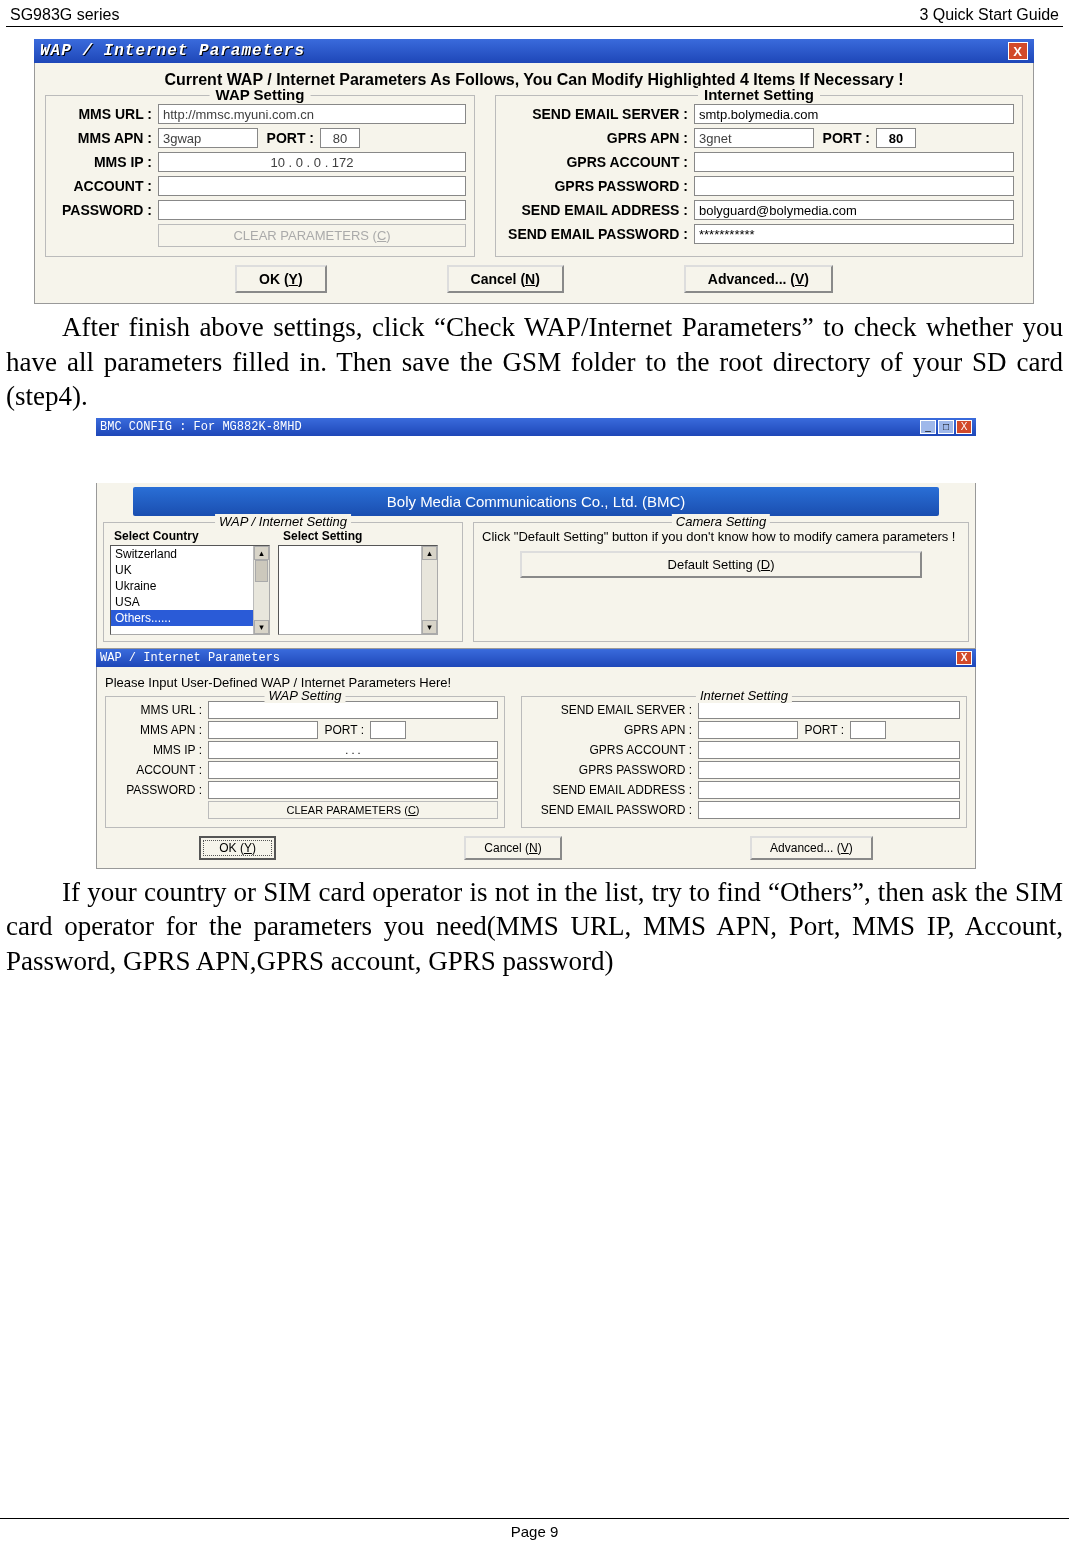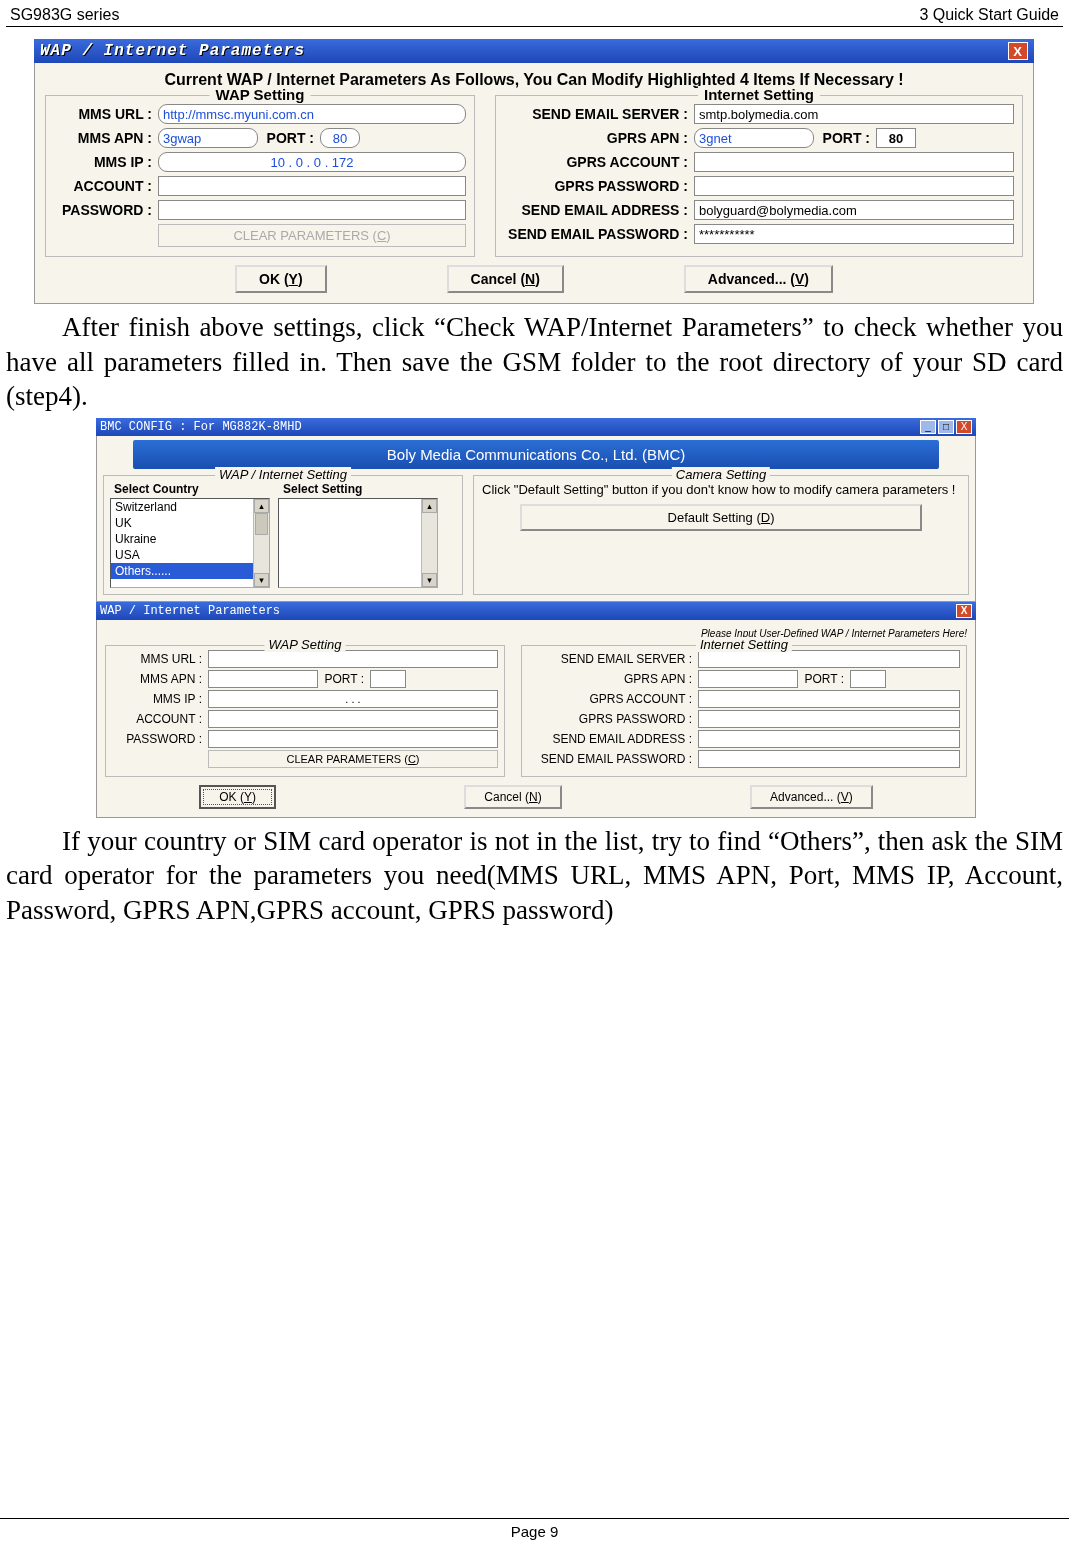--- a/index.html
+++ b/index.html
@@ -23,51 +23,51 @@
   .titlebar-text { text-shadow: 1px 1px #000; }
   .closebtn { background:#d24a2a; color:#fff; width:20px; height:18px; text-align:center; line-height:18px; border:1px solid #fff; font-family: Arial; font-style: normal; font-weight:bold; font-size:13px;}
   .dlg1-body { background:#f6f4eb; padding: 4px 10px 10px; border:1px solid #999; border-top:none;}
   .dlg1-head { text-align:center; font-weight:bold; font-size:16px; padding: 4px 0 6px; }
   .cols { display:flex; gap: 20px; }
   .groupbox { border:1px solid #bbb; padding: 4px 8px 8px; position:relative; flex:1; }
   .grouptitle { position:absolute; top:-10px; left:50%; transform:translateX(-50%); background:#f6f4eb; padding:0 6px; font-weight:bold; font-size:15px;}
   .row { display:flex; align-items:center; margin:4px 0; font-size:14px; font-weight:bold; }
   .lbl { text-align:right; padding-right:6px; white-space:nowrap; }
   .inp { background:#fff; border:1px solid #888; height:20px; padding:0 4px; font-family: Arial; font-weight:normal; font-size:13px; display:flex; align-items:center; overflow:hidden;}
-  .inp.dis { color:#1d4ed8;border-radius:9px; }
+  .inp.dis { color:#404040; }
   .btnrow { display:flex; justify-content:center; gap: 120px; margin-top:8px; }
   .winbtn { background:#f6f4eb; border:2px outset #ddd; padding:4px 22px; font-family: Tahoma, Arial; font-size:14px; font-weight:bold;}
   .clearbtn { border:1px solid #bbb; color:#aaa; text-align:center; padding:3px 0; margin-top:4px; font-size:13px; font-weight:normal;}
   
   .dlg2wrap { margin: 4px 0 6px 96px; width: 880px; font-family: Tahoma, Arial, sans-serif; }
   .tb2 { background: linear-gradient(#3a6bdc,#1e47b8); color:#fff; font-family:"Courier New",monospace; font-size:12px; padding:2px 4px; display:flex; justify-content:space-between; align-items:center;}
   .tb2 .wctrls { display:flex; gap:2px;}
   .wctrls span { width:16px; height:14px; background:#9fb8ea; border:1px solid #fff; color:#000; text-align:center; line-height:12px; font-family:Arial; font-size:10px;}
   .wctrls .cx { background:#d24a2a; color:#fff;}
-  .dlg2a { background:#f6f4eb; border:1px solid #999; border-top:none; padding:4px 6px 6px;}
+  .dlg2a { background:#f6f4eb; border:1px solid #999; border-top:none; padding:4px 6px 6px;margin-top:47px;}
   .banner { background: linear-gradient(#2a6fd6,#1a4eb0); color:#fff; text-align:center; padding:6px 0; font-size:15px; border-radius:2px; margin:0 30px 6px;}
   .cols2 { display:flex; gap:10px; }
   .gb2 { border:1px solid #bbb; padding:2px 6px 6px; position:relative; flex:1; }
   .gt2 { position:absolute; top:-9px; background:#f6f4eb; padding:0 4px; font-size:13px;font-style:italic; }
   .gt2.c { left:50%; transform:translateX(-50%); }
   .sellbls { display:flex; font-size:12px; padding:4px 4px 2px;}
   .sellbls div { flex:1;font-weight:bold; }
   .listbox { background:#fff; border:1px inset #aaa; height:90px; width:160px; overflow:hidden; font-size:12px; position:relative;}
   .listbox .li { padding:1px 4px; }
   .listbox .sel { background:#2a5bd7; color:#fff; }
   .listbox .sb { position:absolute; right:0; top:0; bottom:0; width:16px; background:#e8e6dc; border-left:1px solid #bbb;}
   .listbox .sb .ar { height:14px; background:#d8d4c8; border:1px solid #aaa; text-align:center; font-size:9px; line-height:12px;}
   .listbox .sb .th { position:absolute; top:14px; left:1px; right:1px; height:22px; background:#ccc8bc; border:1px solid #aaa;}
   .camhint { font-size:13px; padding:4px 2px 6px; line-height:1.25;}
   .defbtn { border:2px outset #ddd; background:#f6f4eb; text-align:center; padding:4px 0; font-size:13px; margin:0 40px;}
   
   .dlg2b { margin-top:0; }
   .tb2b { background: linear-gradient(#3a6bdc,#1e47b8); color:#fff; font-family:"Courier New",monospace; font-size:12px; padding:2px 4px; display:flex; justify-content:space-between; align-items:center;}
   .dlg2b-body { background:#f6f4eb; border:1px solid #999; border-top:none; padding:4px 8px 8px;}
-  .dlg2b-head { text-align:right; font-size:10px; padding:4px 0 6px;font-style:italic;}
+  .dlg2b-head { text-align:left; font-size:13px; padding:4px 0 6px;}
   .cols2b { display:flex; gap:16px; }
   .gb2b { border:1px solid #bbb; padding:2px 6px 6px; position:relative; flex:1; }
   .row2 { display:flex; align-items:center; margin:2px 0; font-size:12px; }
   .row2 .lbl { text-align:right; font-weight:normal;}
   .row2 .inp { height:18px; font-size:11px;}
   .btnrow2 { display:flex; justify-content:space-around; margin-top:8px;}
   .winbtn2 { background:#f6f4eb; border:2px outset #ddd; padding:3px 18px; font-size:12px;}
   .winbtn2.primary { outline: 1px dotted #555; outline-offset: -5px; border:2px solid #555;}
   .clearbtn2 { border:1px solid #bbb; text-align:center; padding:2px 0; margin-top:2px; font-size:11px;}
   .u { text-decoration: underline; }

